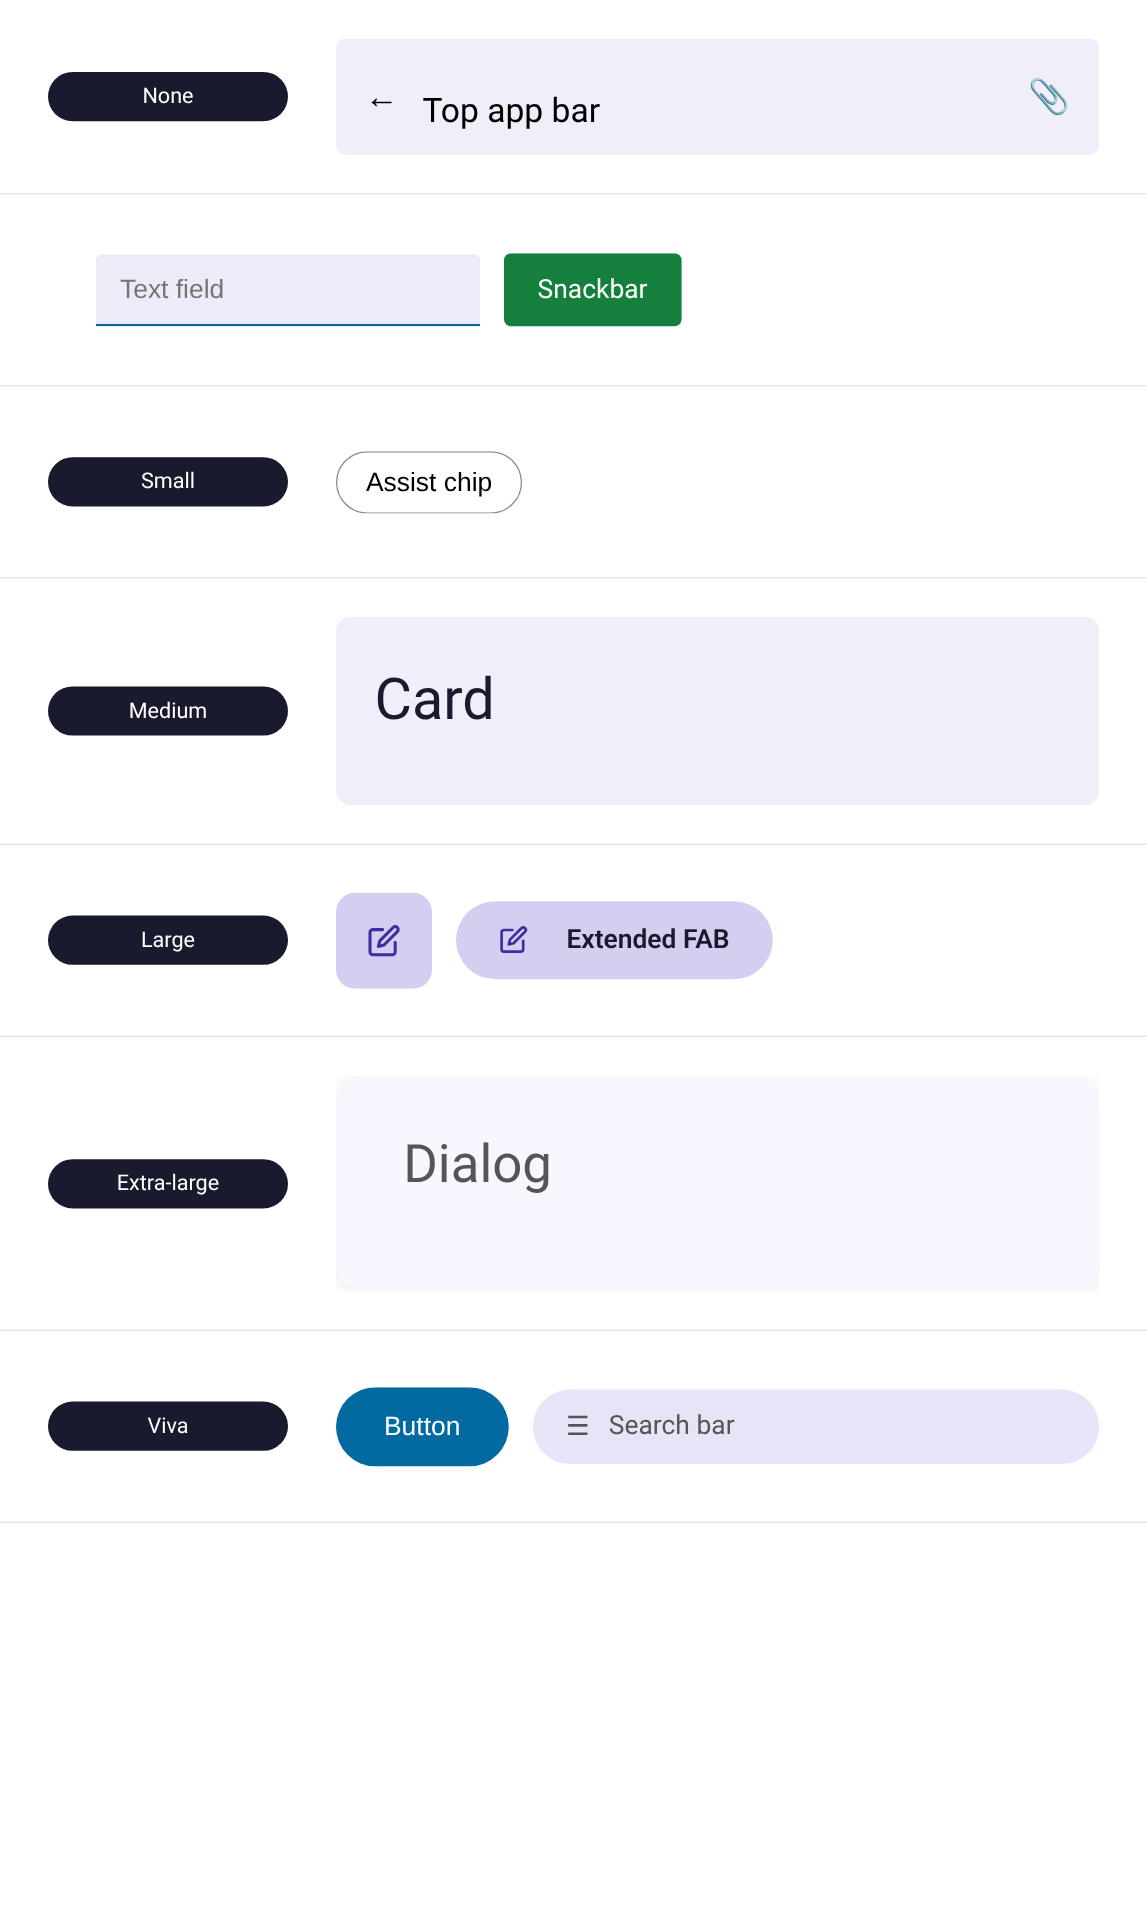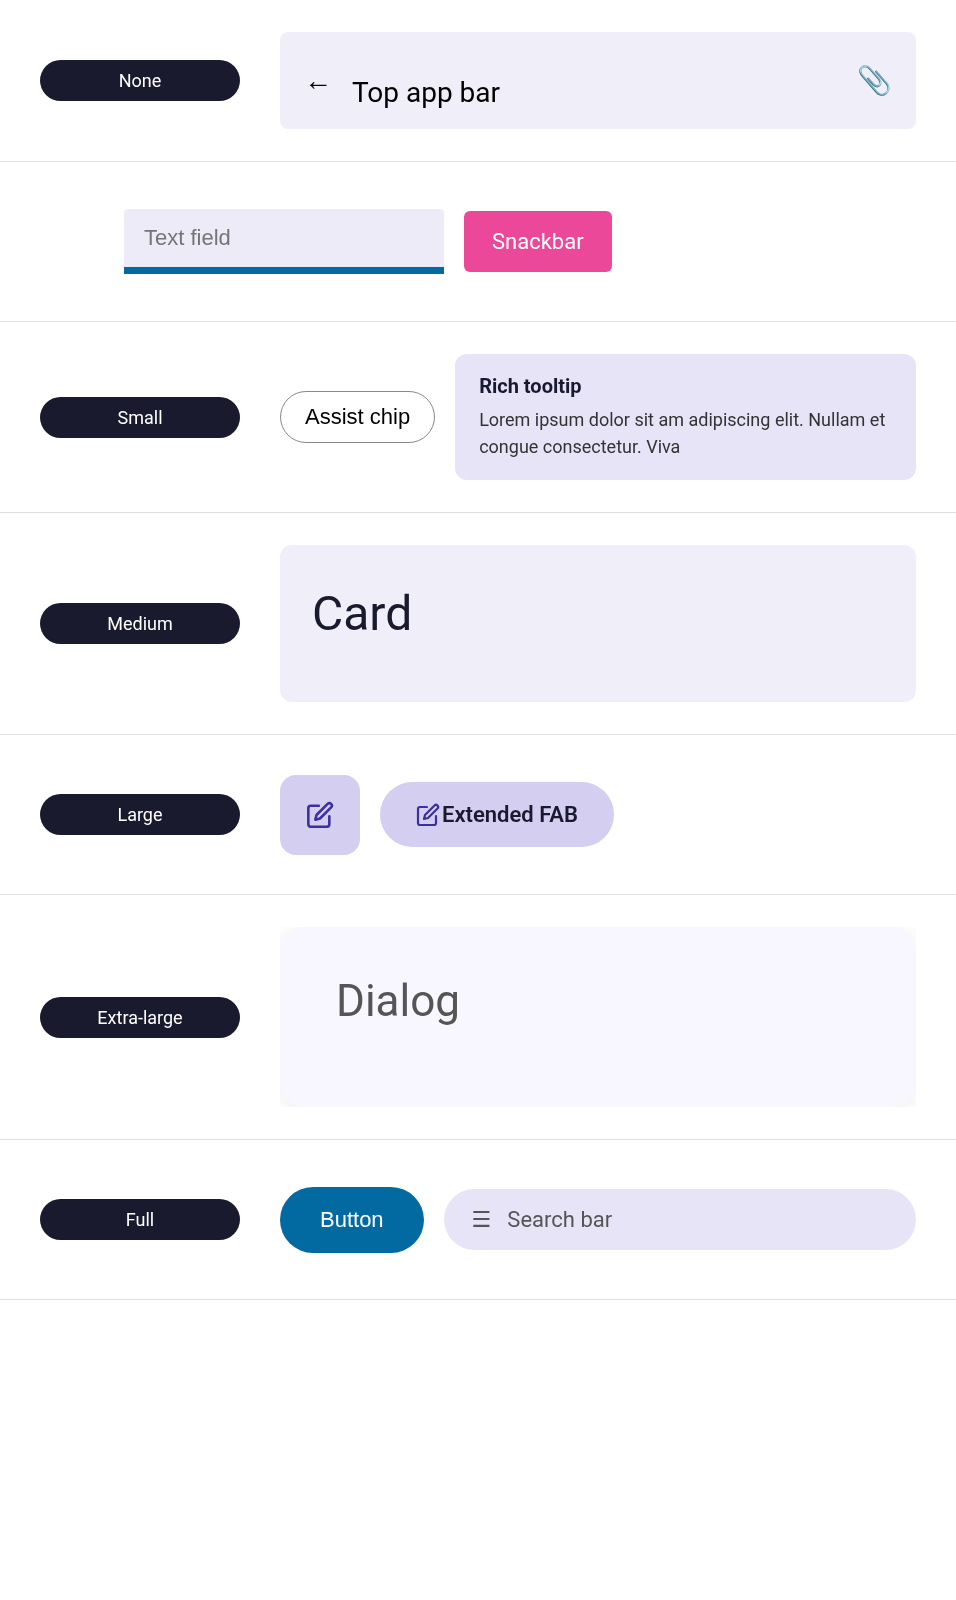--- a/index.html
+++ b/index.html
@@ -69,31 +69,30 @@
     }
 
     .paperclip-icon {
       font-size: 28px;
     }
 
     
     .text-field {
       background: #eeebf8;
       border: none;
-      border-bottom: 7px solid #0369a1;
+      border-bottom: 2px solid #0369a1;
       border-radius: 4px 4px 0 0;
       padding: 16px 20px;
       font-size: 22px;
       color: #888;
       width: 320px;
-      margin-left: 44px;
     }
 
     .snackbar {
-      background: #ec4899;
+      background: #15803d;
       color: #ffffff;
       border-radius: 6px;
       padding: 18px 28px;
       font-size: 22px;
       white-space: nowrap;
       flex-shrink: 0;
     }
 
     
     .assist-chip {
@@ -154,22 +153,22 @@
       justify-content: center;
       cursor: pointer;
       flex-shrink: 0;
     }
 
     .extended-fab {
       background: #d4cef0;
       border-radius: 50px;
       padding: 20px 36px;
       display: flex;
-      align-items: flex-end;
-      gap: 2px;
+      align-items: flex-start;
+      gap: 32px;
       cursor: pointer;
       font-size: 22px;
       font-weight: 600;
       color: #1a1a2e;
     }
 
     
     .dialog {
       background: #f8f7ff;
       border-radius: 24px;
@@ -243,24 +242,20 @@
 </div>
 
 <div class="row">
   <div class="badge">
     <span>Small</span>
   </div>
   <div class="content-area">
     <button class="assist-chip">
       <span>Assist chip</span>
     </button>
-    <div class="rich-tooltip">
-      <div class="rich-tooltip-title">Rich tooltip</div>
-      <div class="rich-tooltip-text">Lorem ipsum dolor sit am adipiscing elit. Nullam et congue consectetur. Viva</div>
-    </div>
   </div>
 </div>
 
 <div class="row">
   <div class="badge">
     <span>Medium</span>
   </div>
   <div class="content-area">
     <div class="card">
       <div class="card-title">Card</div>
@@ -295,21 +290,21 @@
   </div>
   <div class="content-area">
     <div class="dialog">
       <div class="dialog-title">Dialog</div>
     </div>
   </div>
 </div>
 
 <div class="row">
   <div class="badge">
-    <span>Full</span>
+    <span>Viva</span>
   </div>
   <div class="content-area">
     <button class="button-primary">
       <span>Button</span>
     </button>
     <div class="search-bar">
       <span class="hamburger-icon">☰</span>
       <span class="search-bar-text">Search bar</span>
     </div>
   </div>

